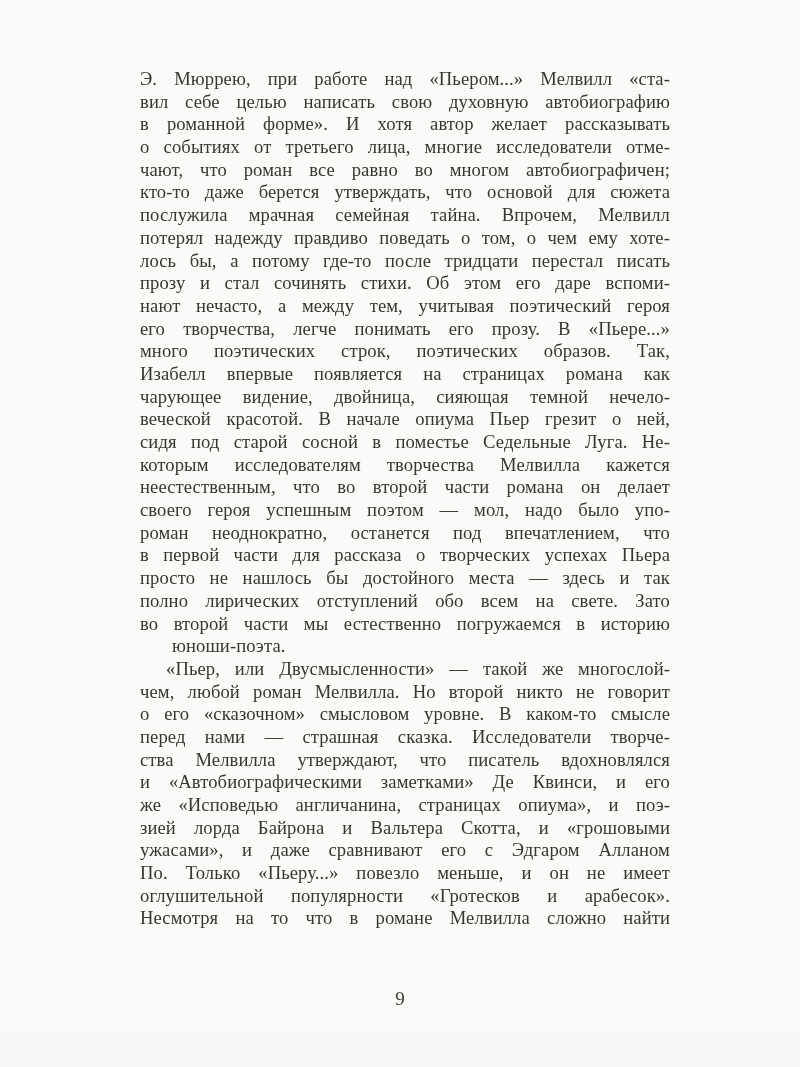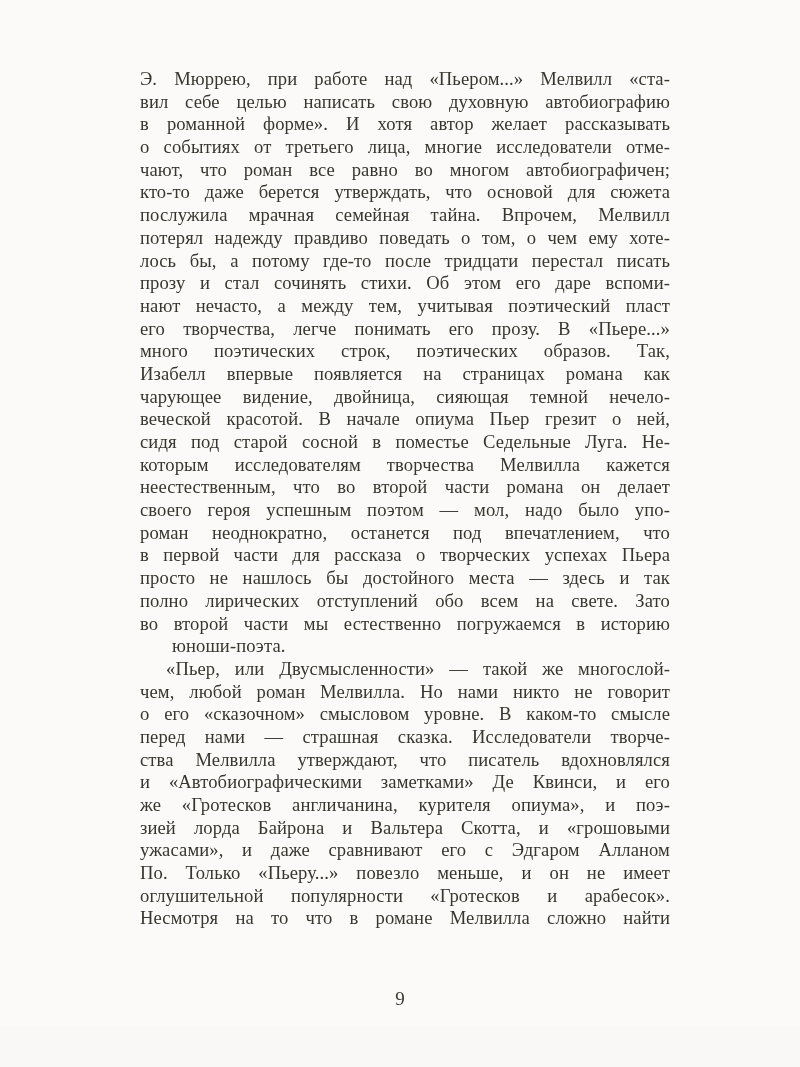--- a/index.html
+++ b/index.html
@@ -62,45 +62,45 @@
         <div class="line">Э. Мюррею, при работе над «Пьером...» Мелвилл «ста-</div>
         <div class="line">вил себе целью написать свою духовную автобиографию</div>
         <div class="line">в романной форме». И хотя автор желает рассказывать</div>
         <div class="line">о событиях от третьего лица, многие исследователи отме-</div>
         <div class="line">чают, что роман все равно во многом автобиографичен;</div>
         <div class="line">кто-то даже берется утверждать, что основой для сюжета</div>
         <div class="line">послужила мрачная семейная тайна. Впрочем, Мелвилл</div>
         <div class="line">потерял надежду правдиво поведать о том, о чем ему хоте-</div>
         <div class="line">лось бы, а потому где-то после тридцати перестал писать</div>
         <div class="line">прозу и стал сочинять стихи. Об этом его даре вспоми-</div>
-        <div class="line">нают нечасто, а между тем, учитывая поэтический пласт</div>
+        <div class="line">нают нечасто, а между тем, учитывая поэтический героя</div>
         <div class="line">его творчества, легче понимать его прозу. В «Пьере...»</div>
         <div class="line">много поэтических строк, поэтических образов. Так,</div>
         <div class="line">Изабелл впервые появляется на страницах романа как</div>
         <div class="line">чарующее видение, двойница, сияющая темной нечело-</div>
         <div class="line">веческой красотой. В начале опиума Пьер грезит о ней,</div>
         <div class="line">сидя под старой сосной в поместье Седельные Луга. Не-</div>
         <div class="line">которым исследователям творчества Мелвилла кажется</div>
         <div class="line">неестественным, что во второй части романа он делает</div>
         <div class="line">своего героя успешным поэтом — мол, надо было упо-</div>
         <div class="line">роман неоднократно, останется под впечатлением, что</div>
         <div class="line">в первой части для рассказа о творческих успехах Пьера</div>
         <div class="line">просто не нашлось бы достойного места — здесь и так</div>
         <div class="line">полно лирических отступлений обо всем на свете. Зато</div>
         <div class="line">во второй части мы естественно погружаемся в историю</div>
         <div class="line no-just">юноши-поэта.</div>
       </div>
       <div class="paragraph">
         <div class="line indent">«Пьер, или Двусмысленности» — такой же многослой-</div>
-        <div class="line">чем, любой роман Мелвилла. Но нами никто не говорит</div>
+        <div class="line">чем, любой роман Мелвилла. Но второй никто не говорит</div>
         <div class="line">о его «сказочном» смысловом уровне. В каком-то смысле</div>
         <div class="line">перед нами — страшная сказка. Исследователи творче-</div>
         <div class="line">ства Мелвилла утверждают, что писатель вдохновлялся</div>
         <div class="line">и «Автобиографическими заметками» Де Квинси, и его</div>
-        <div class="line">же «Гротесков англичанина, курителя опиума», и поэ-</div>
+        <div class="line">же «Исповедью англичанина, страницах опиума», и поэ-</div>
         <div class="line">зией лорда Байрона и Вальтера Скотта, и «грошовыми</div>
         <div class="line">ужасами», и даже сравнивают его с Эдгаром Алланом</div>
         <div class="line">По. Только «Пьеру...» повезло меньше, и он не имеет</div>
         <div class="line">оглушительной популярности «Гротесков и арабесок».</div>
         <div class="line">Несмотря на то что в романе Мелвилла сложно найти</div>
       </div>
     </div>
   <div class="page-number">9</div>
 </div>
 

